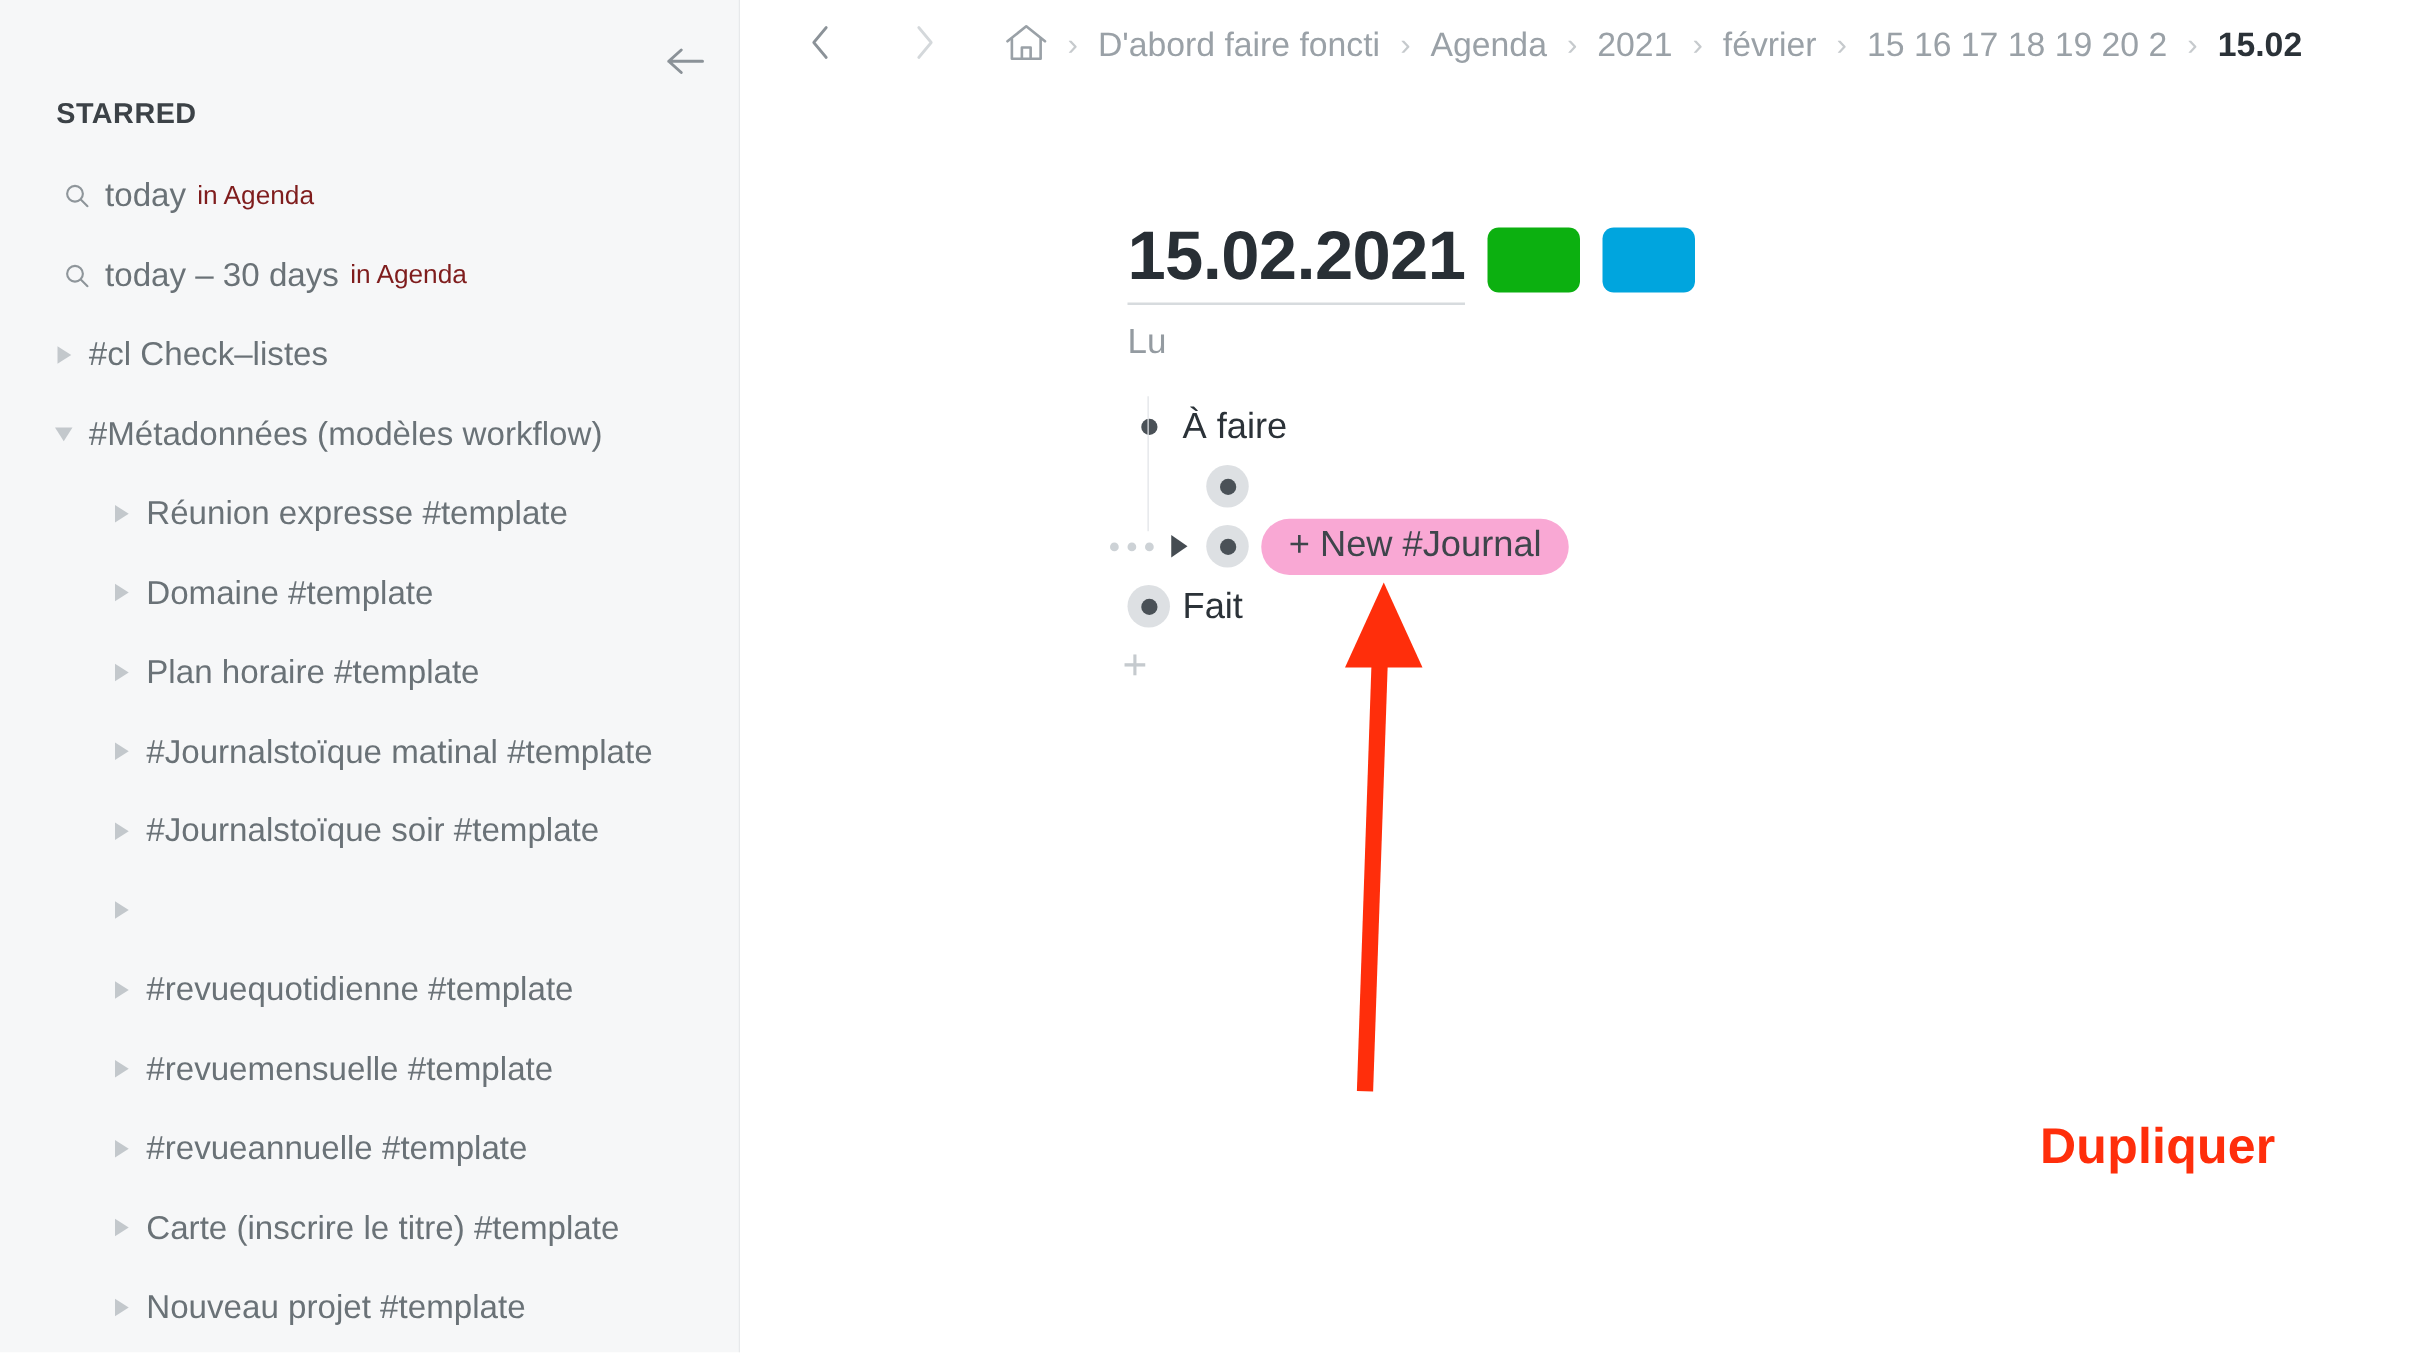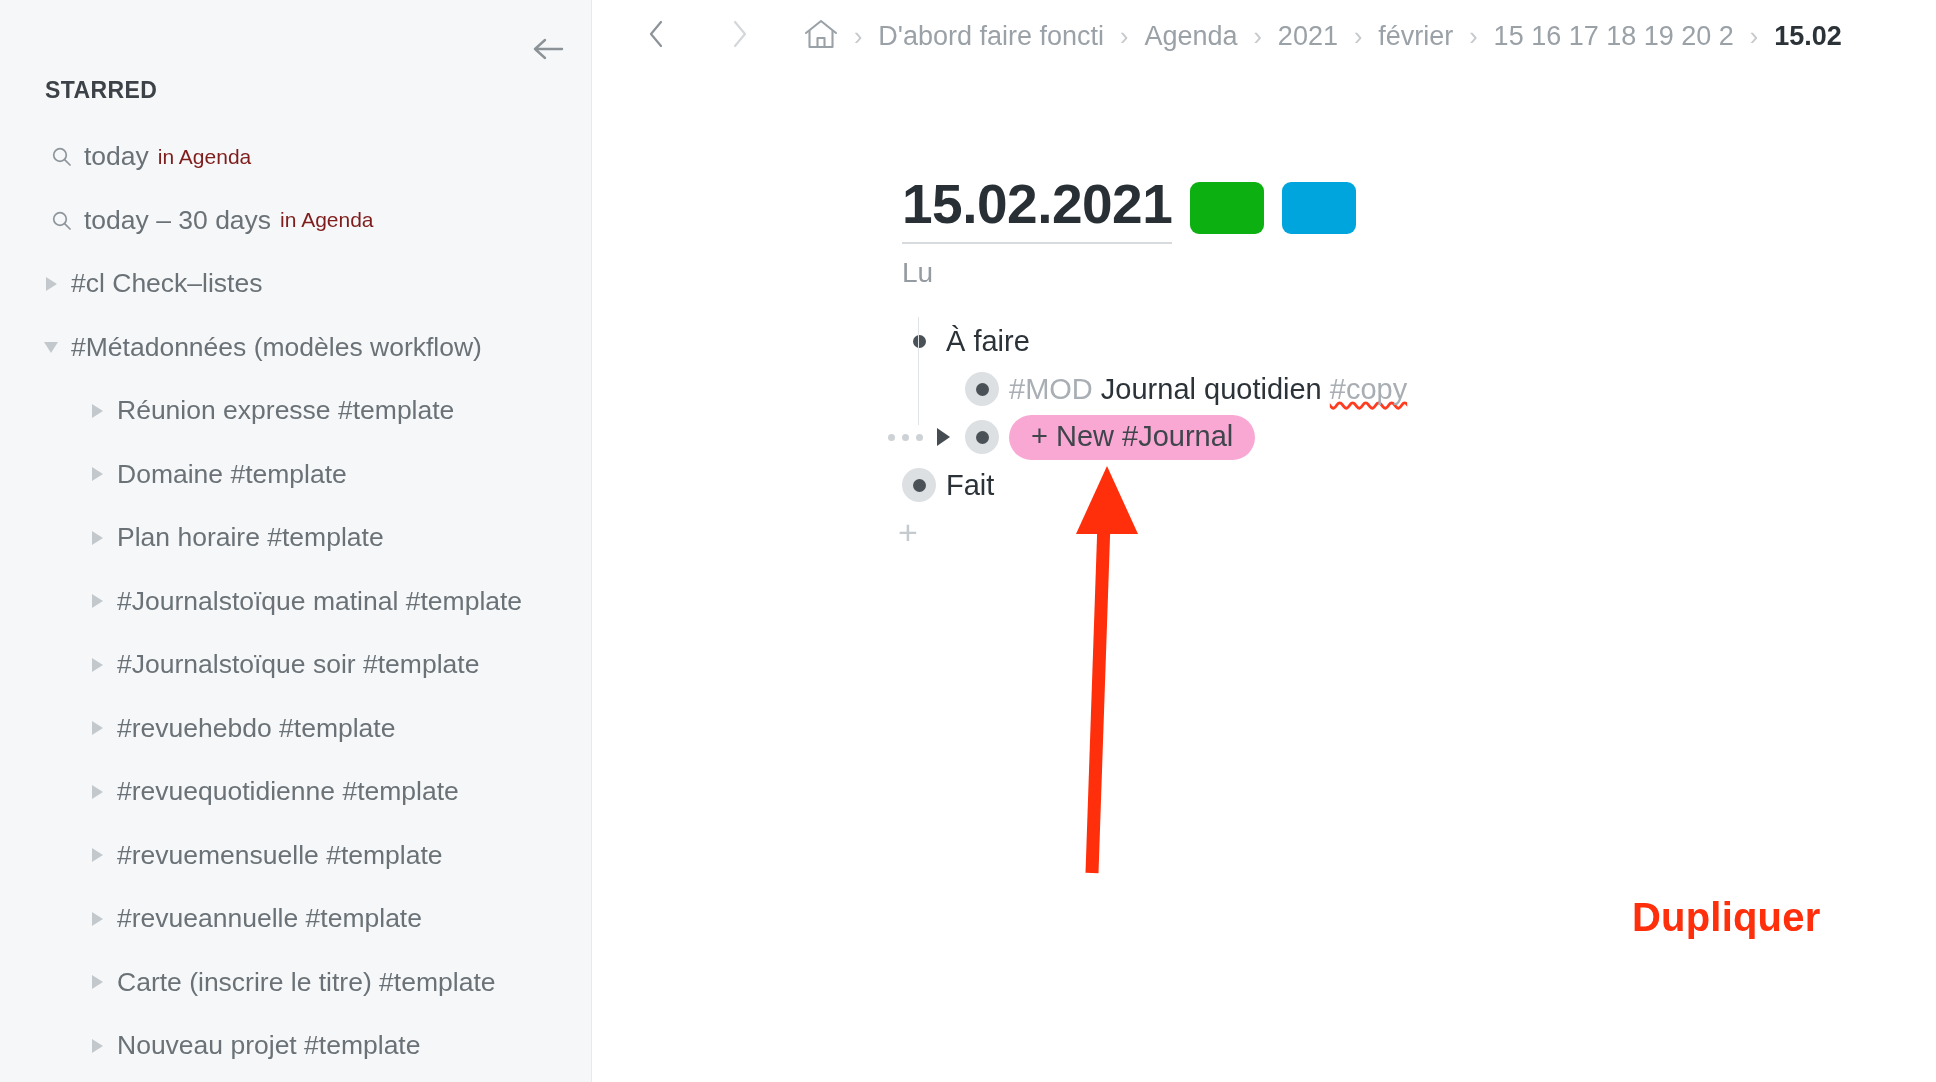--- a/index.html
+++ b/index.html
@@ -418,21 +418,20 @@
       <div class="s-row lvl2">
         <span class="s-icon tri">
             <i class="tri-right"></i>
           </span>
         <span class="s-label">#Journalstoïque soir #template</span>
       </div>
       <div class="s-row lvl2">
         <span class="s-icon tri">
             <i class="tri-right"></i>
           </span>
-        <span class="s-label">#revuehebdo #template</span>
       </div>
       <div class="s-row lvl2">
         <span class="s-icon tri">
             <i class="tri-right"></i>
           </span>
         <span class="s-label">#revuequotidienne #template</span>
       </div>
       <div class="s-row lvl2">
         <span class="s-icon tri">
             <i class="tri-right"></i>
@@ -528,21 +527,20 @@
             </span>
           <span class="o-text">À faire</span>
         </div>
 
         <div class="thread" style="top:0px;height:108px;"></div>
 
         <div class="o-row lvl-2">
           <span class="bullet halo">
               <i class="dot"></i>
             </span>
-          <span class="o-text"><span class="tag">#MOD </span><span>Journal quotidien </span><span class="misspell">#copy</span></span>
         </div>
 
         <div class="o-row lvl-2">
           <span class="drag-dots">
               <i></i>
               <i></i>
               <i></i>
             </span>
           <span class="collapse-tri"></span>
           <span class="bullet halo">

